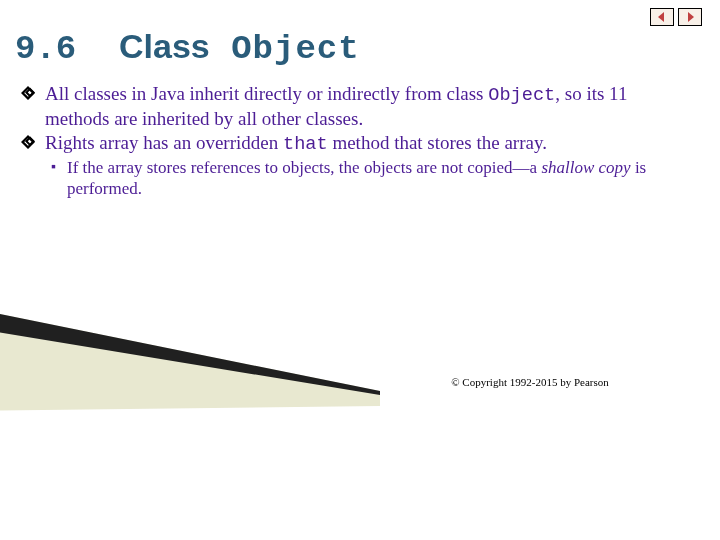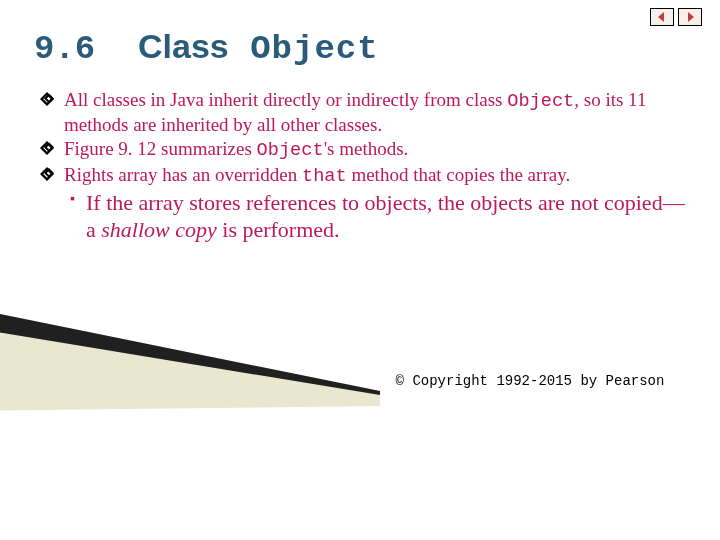--- a/index.html
+++ b/index.html
@@ -6,21 +6,21 @@
   html, body { width: 720px; height: 540px; overflow: hidden; }
   body {
     background: #ffffff;
     font-family: "Times New Roman", Times, serif;
     position: relative;
   }
   .slide {
     width: 720px;
     height: 406px;
     position: relative;
-    padding: 18px 34px 0 34px;
+    padding: 18px 34px 0 15px;
   }
   .nav-buttons {
     position: absolute;
     top: 8px;
     right: 18px;
     display: flex;
     gap: 4px;
   }
   .nav-btn {
     width: 24px;
@@ -49,23 +49,23 @@
   .title .word-class {
     font-family: "Trebuchet MS", "Verdana", sans-serif;
     font-weight: bold;
     letter-spacing: 0;
   }
   .title .code {
     font-family: "Courier New", Courier, monospace;
     letter-spacing: 1px;
   }
   .body {
-    margin-top: 20px;
+    margin-top: 14px;
     font-size: 19px;
-    color: #be185d;
+    color: #4c1d95;
     line-height: 1.22;
   }
   ul.main {
     list-style: none;
     padding-left: 0;
   }
   ul.main > li {
     position: relative;
     padding-left: 30px;
     margin-bottom: 1px;
@@ -84,21 +84,21 @@
     position: absolute;
     left: 6px;
     top: 4px;
     width: 14px;
     height: 14px;
   }
   ul.sub {
     list-style: none;
     padding-left: 0;
     margin-top: 2px;
-    font-size: 22px;
+    font-size: 17px;
   }
   ul.sub > li {
     position: relative;
     padding-left: 22px;
   }
   ul.sub > li::before {
     content: "▪";
     position: absolute;
     left: 6px;
     top: 0;
@@ -108,22 +108,22 @@
     font-family: "Courier New", Courier, monospace;
     font-size: 0.98em;
   }
   .italic { font-style: italic; }
   .footer {
     position: absolute;
     bottom: 16px;
     right: 40px;
     width: 300px;
     text-align: center;
-    font-family: Liberation Mono, monospace;
-    font-size: 14px;
+    font-family: Liberation Serif, serif;
+    font-size: 11px;
     color: #000;
     line-height: 1.25;
   }
   .wedge {
     position: absolute;
     left: -40px;
     bottom: -10px;
     width: 420px;
     height: 120px;
     pointer-events: none;
@@ -156,32 +156,26 @@
   <div class="body">
     <ul class="main">
 
       <li>
         <svg class="bullet-icon" viewBox="0 0 14 14">
           <path d="M7 0 L14 7 L7 14 L0 7 Z M7 3.2 L10.8 7 L7 10.8 L3.2 7 Z" fill="#000" fill-rule="evenodd"></path>
         </svg>
         <span>All classes in Java inherit directly or indirectly from class </span><span class="code-inline">Object</span><span>, so its 11 methods are inherited by all other classes.</span>
       </li>
 
-      <li>
-        <svg class="bullet-icon" viewBox="0 0 14 14">
-          <path d="M7 0 L14 7 L7 14 L0 7 Z M7 3.2 L10.8 7 L7 10.8 L3.2 7 Z" fill="#000" fill-rule="evenodd"></path>
-        </svg>
-        <span>Figure 9. 12 summarizes </span><span class="code-inline">Object</span><span>'s methods.</span>
-      </li>
 
       <li>
         <svg class="bullet-icon" viewBox="0 0 14 14">
           <path d="M7 0 L14 7 L7 14 L0 7 Z M7 3.2 L10.8 7 L7 10.8 L3.2 7 Z" fill="#000" fill-rule="evenodd"></path>
         </svg>
-        <span>Rights array has an overridden </span><span class="code-inline">that</span><span> method that copies the array.</span>
+        <span>Rights array has an overridden </span><span class="code-inline">that</span><span> method that stores the array.</span>
         <ul class="sub">
           <li>
             <span>If the array stores references to objects, the objects are not copied—a </span><span class="italic">shallow copy</span><span> is performed.</span>
           </li>
         </ul>
       </li>
 
     </ul>
   </div>
 

